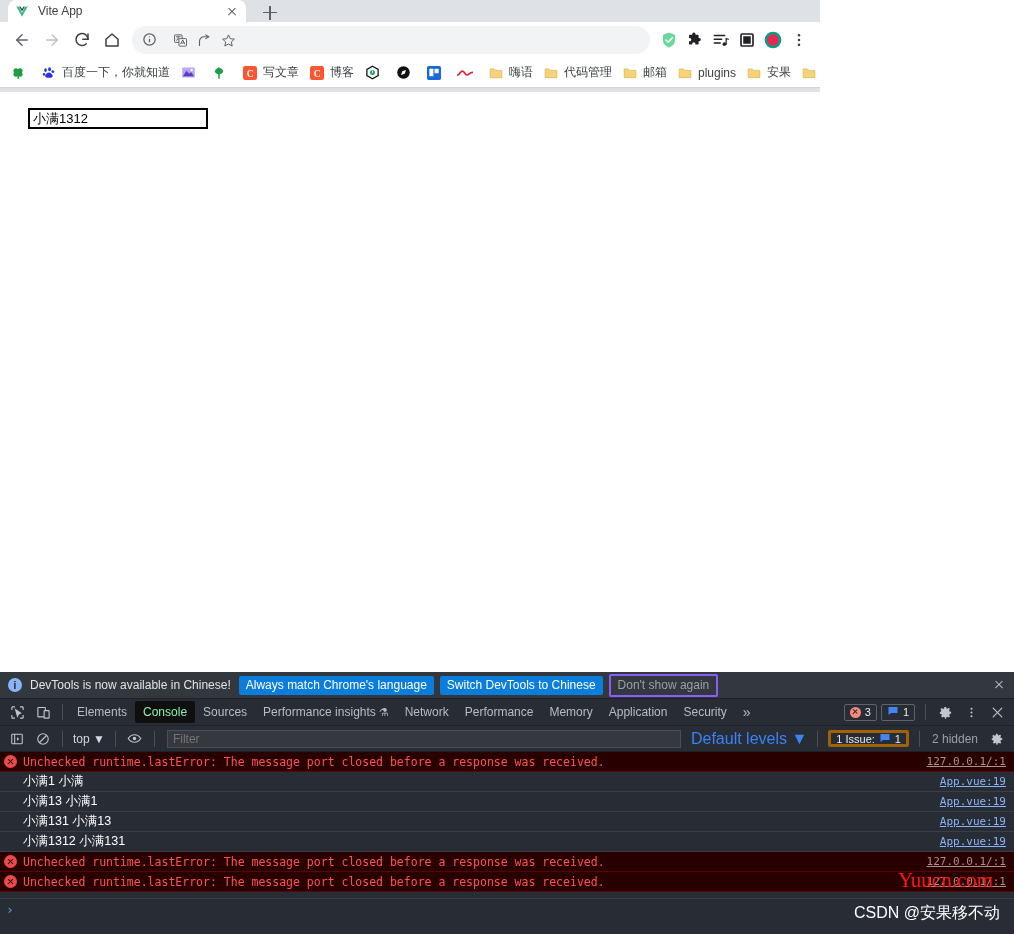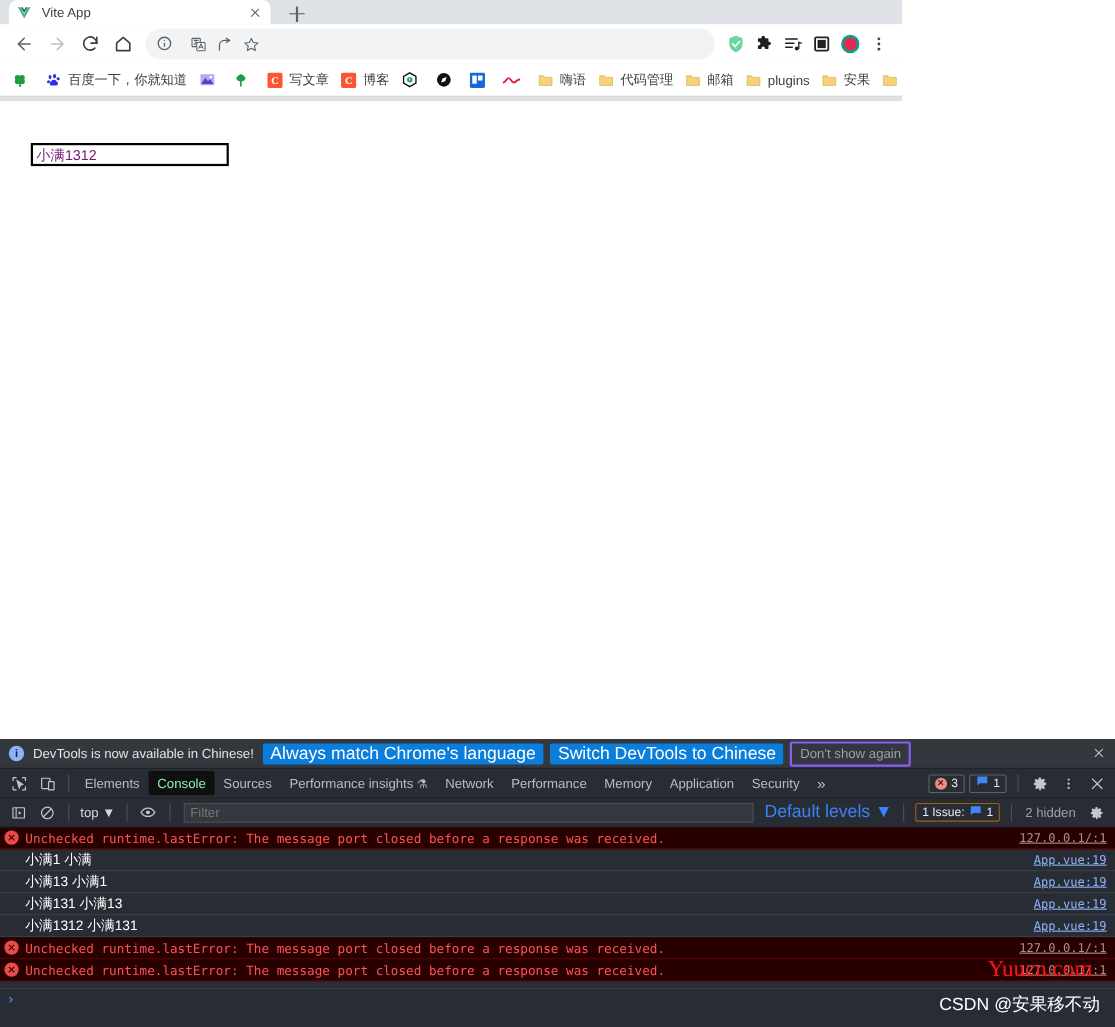--- a/index.html
+++ b/index.html
@@ -47,36 +47,36 @@
   .ext-icon { width: 26px; height: 28px; display: flex; align-items: center; justify-content: center; flex: 0 0 26px; }
 
   .bookmarks { height: 30px; background: #ffffff; display: flex; align-items: center; padding: 0 6px; border-bottom: 1px solid #cfd2d6; overflow: hidden; text-align: center; }
   .bm { display: flex; align-items: center; height: 22px; padding: 0 4px; margin-right: 2px; flex: 0 0 auto; }
   .bm .bmicon { width: 16px; height: 16px; margin-right: 5px; display: flex; align-items: center; justify-content: center; flex: 0 0 16px; }
   .bm .bmlabel { font-size: 12px; color: #3c4043; white-space: nowrap; }
   .bm-overflow { margin-left: auto; font-size: 14px; color: #3c4043; padding: 0 6px; flex: 0 0 auto; }
 
   .viewport { position: absolute; top: 92px; left: 0; width: 1014px; height: 580px; background: #ffffff; }
   .vue-input {
-    position: absolute; left: 28px; top: 38px; width: 180px; height: 21px;
+    position: absolute; left: 28px; top: 16px; width: 180px; height: 21px;
     border: 2px solid #000; background: #fff;
-    font-family: "Liberation Sans", sans-serif; font-size: 13px; color: #701a75;
+    font-family: "Liberation Sans", sans-serif; font-size: 13px; color: #000000;
     padding: 0 3px; line-height: 17px; outline: none;
   }
 
   
   .devtools { position: absolute; top: 672px; left: 0; width: 1014px; height: 262px; background: #282c34; color: #e8eaed;
     font-family: "Liberation Sans", sans-serif; }
 
   .dt-banner { height: 27px; background: #33373e; border-bottom: 1px solid #1f2126;
     display: flex; align-items: center; padding: 0 6px 0 8px; }
   .dt-banner .infoglyph { width: 14px; height: 14px; border-radius: 50%; background: #8ab4f8; color: #202124;
     font-size: 10px; font-weight: bold; display: flex; align-items: center; justify-content: center; margin-right: 8px; flex:0 0 14px;}
   .dt-banner .btext { font-size: 12px; color: #e3e3e3; margin-right: 8px; white-space: nowrap; }
-  .dt-btn-primary { background: #0b7ddb; color: #fff; font-size: 16px; padding: 2px 7px; border-radius: 2px;
+  .dt-btn-primary { background: #0b7ddb; color: #fff; font-size: 12px; padding: 2px 7px; border-radius: 2px;
     margin-right: 6px; white-space: nowrap; line-height: 15px; }
   .dt-btn-ghost { background: transparent; color: #9aa0a6; font-size: 12px; padding: 2px 7px; border-radius: 2px;
     border: 2px solid #8b5cf6; white-space: nowrap; line-height: 15px; }
   .dt-banner-close { margin-left: auto; width: 18px; height: 18px; position: relative; flex:0 0 18px;}
   .dt-banner-close::before, .dt-banner-close::after { content:""; position:absolute; left:4px; top:8.3px; width:10px; height:1.3px; background:#bdc1c6;}
   .dt-banner-close::before { transform: rotate(45deg);} .dt-banner-close::after { transform: rotate(-45deg);}
 
   .dt-tabbar { height: 27px; background: #282c34; border-bottom: 1px solid #1f2126;
     display: flex; align-items: center; padding: 0 4px 0 4px; }
   .dt-ico-btn { width: 26px; height: 24px; display:flex; align-items:center; justify-content:center; color:#c3c6ca; flex:0 0 26px;}
@@ -91,21 +91,21 @@
   .errdot { width: 11px; height: 11px; border-radius: 50%; background: #f28b82; position: relative; }
   .errdot::before, .errdot::after { content:""; position:absolute; left:2.3px; top:4.8px; width:6.4px; height:1.2px; background:#3a1c1c;}
   .errdot::before{transform:rotate(45deg);} .errdot::after{transform:rotate(-45deg);}
 
   .dt-filterbar { height: 26px; background: #282c34; border-bottom: 1px solid #1f2126;
     display: flex; align-items: center; padding: 0 4px; }
   .ctx-select { font-size: 12px; color: #d5d8dc; padding: 0 4px; white-space: nowrap; }
   .filter-input { flex: 1 1 auto; height: 18px; background: #35393f; border: 1px solid #4a4e55;
     margin: 0 6px; font-size: 12px; color: #9aa0a6; padding: 0 5px; line-height: 16px; min-width: 0; }
   .levels { font-size: 16px; color: #3b82f6; white-space: nowrap; padding: 0 4px; }
-  .issues-pill { display: flex; align-items: center; border: 1px solid #a16207; border-radius: 2px; padding: 0 5px; height: 17px; margin: 0 4px; }
+  .issues-pill { display: flex; align-items: center; border: 3px solid #a16207; border-radius: 2px; padding: 0 5px; height: 17px; margin: 0 4px; }
   .issues-pill .ilabel { font-size: 11px; color: #e8eaed; margin-right: 4px; white-space: nowrap; }
   .issues-pill .icount { font-size: 11px; color: #e8eaed; margin-left: 4px; }
   .hidden-txt { font-size: 12px; color: #9aa0a6; white-space: nowrap; padding: 0 6px; }
 
   .console-body { position: relative; height: 140px; background: #282c34; overflow: hidden; }
   .cmsg { display: flex; align-items: center; height: 20px; border-bottom: 1px solid #3a3f47; padding-left: 4px; }
   .cmsg.err { background: #290000; border-bottom: 1px solid #5c0000; }
   .cmsg .eico { width: 13px; height: 13px; border-radius: 50%; background: #eb4a4a; position: relative; flex:0 0 13px; margin-right: 6px;}
   .cmsg .eico::before, .cmsg .eico::after { content:""; position:absolute; left:3px; top:5.8px; width:7px; height:1.3px; background:#2b0000;}
   .cmsg .eico::before{transform:rotate(45deg);} .cmsg .eico::after{transform:rotate(-45deg);}

